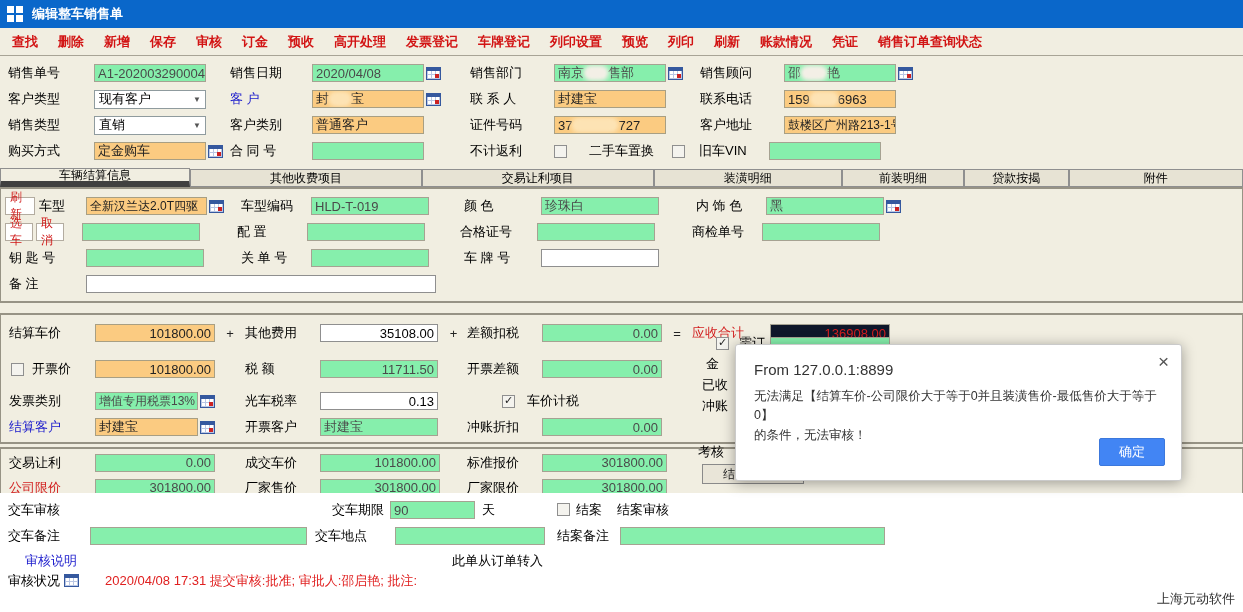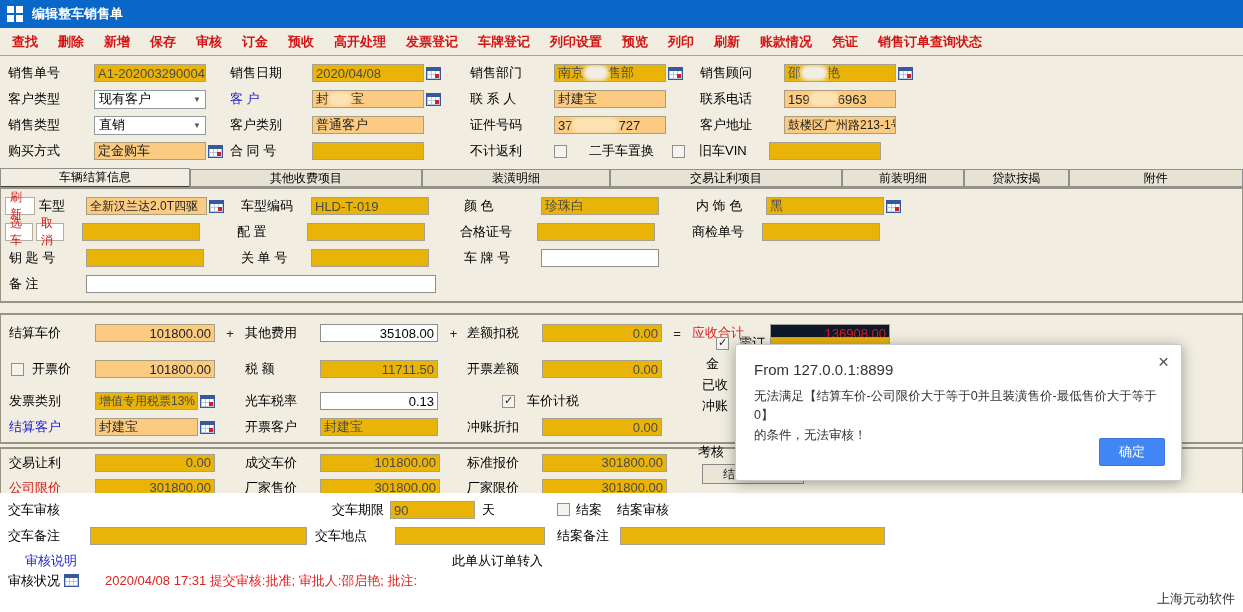--- a/index.html
+++ b/index.html
@@ -19,21 +19,21 @@
   
   .toolbar{height:27px;border-bottom:1px solid #a8a496;display:flex;align-items:center;padding-left:2px}
   .tb{color:#d21414;font-weight:bold;padding:0 10px;white-space:nowrap;cursor:default}
   
   .row{display:flex;align-items:center;height:26px;padding-left:8px}
   .lbl{flex:none;white-space:nowrap}
   .w86{width:86px}.w82{width:82px}.w84{width:84px}.w75{width:75px}.w70{width:70px}.w77{width:77px}.w78{width:78px}
   .ml22{margin-left:22px}.ml10{margin-left:10px}.ml19{margin-left:19px}.ml17{margin-left:17px}
   .fslot{width:136px;flex:none;display:flex;align-items:center;gap:2px}
   .fslot120{width:120px;flex:none;display:flex;align-items:center;gap:2px}
-  .fld{height:18px;border:1px solid #a6a292;background:#eab308;color:#4a4a4a;
+  .fld{height:18px;border:1px solid #a6a292;background:#86efac;color:#4a4a4a;
        display:flex;align-items:center;padding:0 3px;box-sizing:border-box;
        width:112px;flex:none;overflow:hidden;white-space:nowrap}
   .fld.orange{background:#fbcb81;border-color:#a89f83;color:#222}
   .fld.white{background:#fff;border-color:#8f8f8f;color:#000}
   .fld.num{justify-content:flex-end}
   .fld.red{color:#d21f1f;background:#0f172a}
   .fs12{font-size:12px}
   .blue{color:#1a1acc}.redlbl{color:#d21f1f}
   .plus{width:30px;text-align:center;flex:none;color:#222}
   .plus2{width:27px;text-align:center;flex:none;color:#222}
@@ -55,21 +55,21 @@
   
   .sbtn{height:18px;box-sizing:border-box;border:1px solid #b3aca0;background:#fff;color:#cf1616;
         font-size:12px;display:inline-flex;align-items:center;padding:0 4px;flex:none}
   
   .blur{display:inline-block;height:12px;margin:0 1px;background:#f3efe6;border-radius:7px;
         filter:blur(1.5px);box-shadow:0 0 4px 2px #f3efe6;flex:none}
   
   .tabs{display:flex;height:19px;margin-top:4px;align-items:flex-end}
   .tab{box-sizing:border-box;height:18px;background:#e7e3d4;border:1px solid #8f8f8f;
        display:flex;align-items:center;justify-content:center;font-size:12px;white-space:nowrap;overflow:hidden}
-  .tab.active{background:#f1eee1;border-bottom:1px solid #404040;height:19px}
+  .tab.active{background:#f1eee1;border-bottom:6px solid #404040;height:19px}
   
   .sec{border:2px solid #979385;border-left:1px solid #979385;border-right:1px solid #979385;background:#f1eee1}
   .sec.vehicle{padding:4px 0}
   .sec.price{margin-top:10px;padding:5px 0 2px 0}
   .sec.deal{margin-top:3px;padding:1px 0}
   .gap10{height:10px}.gap6{height:6px}
   
   .bottom{position:absolute;left:0;right:0;top:493px;bottom:0;background:#fff}
   .brow{position:absolute;display:flex;align-items:center;height:20px}
   .redtext{color:#e02020}
@@ -220,22 +220,22 @@
     <span class="lbl" style="margin-left:14px;width:62px">旧车VIN</span>
     <span class="fslot" style="margin-left:8px">
         <span class="fld"></span>
       </span>
   </div>
 </div>
 
 <div class="tabs">
   <div class="tab active" style="width:218px">车辆结算信息</div>
   <div class="tab" style="width:266px">其他收费项目</div>
+  <div class="tab" style="width:266px">交易让利项目</div>
   <div class="tab" style="width:216px">装潢明细</div>
-  <div class="tab" style="width:266px">交易让利项目</div>
   <div class="tab" style="width:140px">前装明细</div>
   <div class="tab" style="width:120px">贷款按揭</div>
   <div class="tab" style="width:200px">附件</div>
 </div>
 
 <div class="sec vehicle">
   <div class="row" style="padding-left:4px">
     <span class="sbtn" style="width:30px">刷新</span>
     <span class="lbl" style="width:47px;padding-left:4px">车型</span>
     <span class="fslot">

